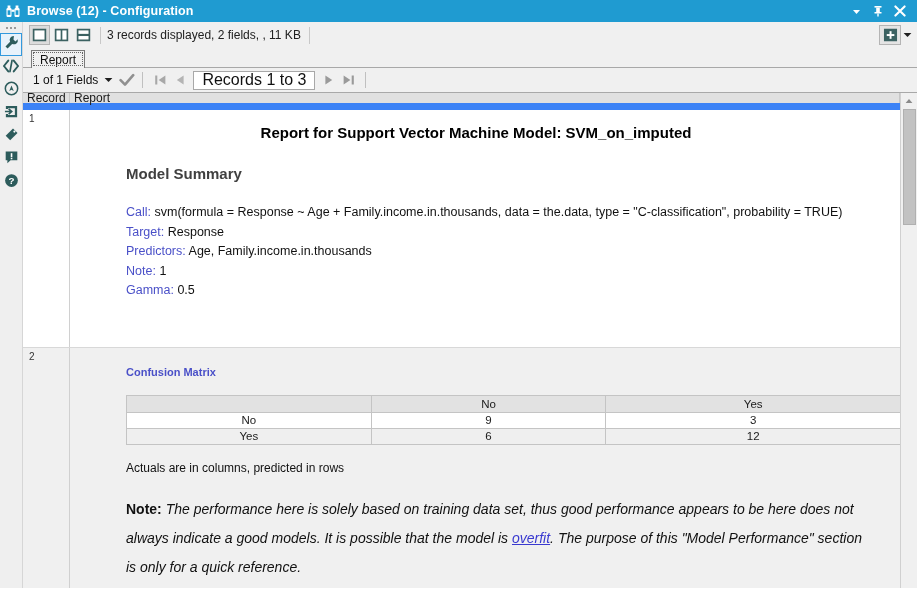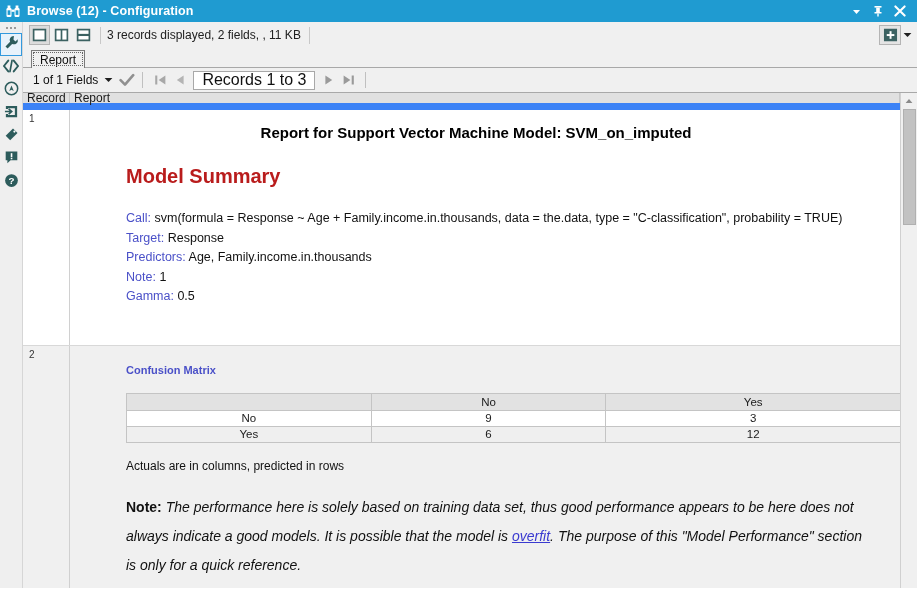--- a/index.html
+++ b/index.html
@@ -250,37 +250,37 @@
     font-size: 10px;
     color: #333333;
     padding: 3px 0 0 6px;
     background: #ffffff;
     border-right: 1px solid #d0d0d0;
   }
   .row-num.alt { background: #f0f0f0; }
   .row-body {
     flex: 1 1 auto;
     min-width: 0;
-    padding: 0 18px 8px 0;
+    padding: 0 18px 16px 0;
     background: #ffffff;
   }
   .row-body.alt { background: #f0f0f0; }
 
   
   .rpt-title {
     font-size: 15px;
     font-weight: bold;
     color: #000000;
     text-align: center;
     padding: 14px 0 2px 0;
   }
   .rpt-h2 {
-    font-size: 20px;
+    font-size: 15px;
     font-weight: bold;
-    color: #b91c1c;
+    color: #404040;
     padding: 22px 0 0 56px;
   }
   .rpt-h3 {
     font-size: 11px;
     color: #4a50c8;
     padding: 18px 0 0 56px;
     font-weight: bold;
   }
   .kv {
     padding: 0 8px 0 56px;

